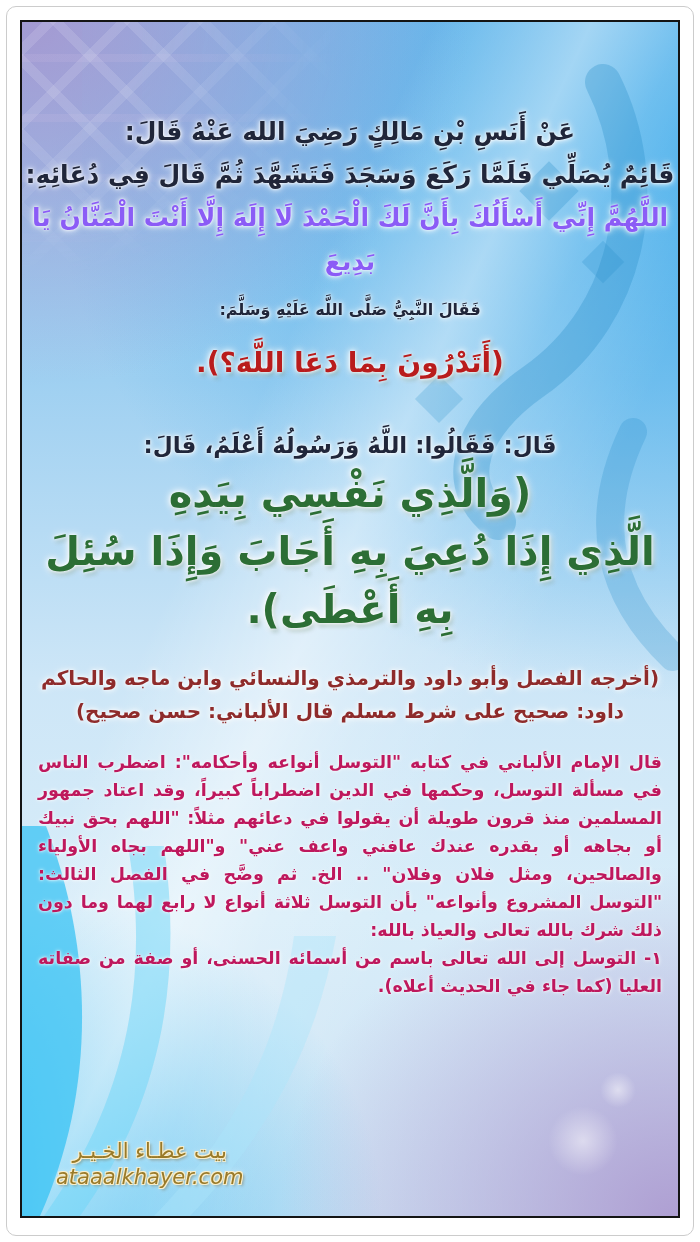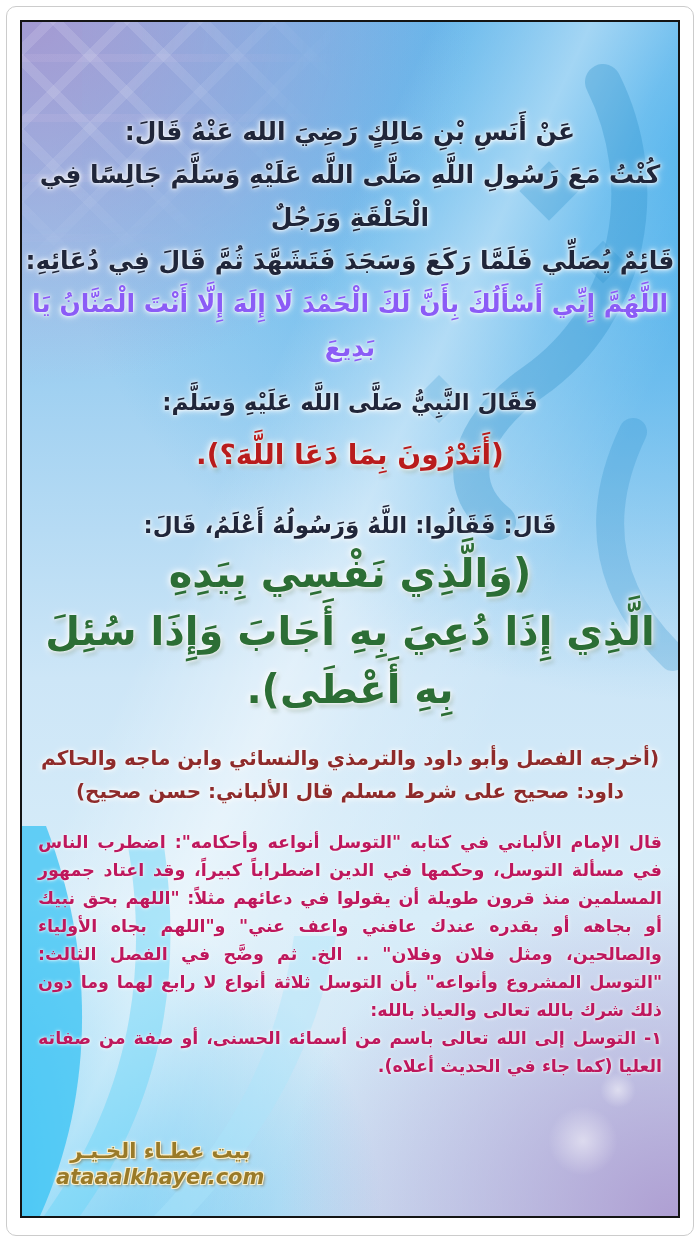--- a/index.html
+++ b/index.html
@@ -41,41 +41,41 @@
   .swoosh{position:absolute;left:0;bottom:0;width:370px;height:430px;}
   .bokeh1,.bokeh2{position:absolute;border-radius:50%;
     background:radial-gradient(circle, rgba(255,255,255,.5), rgba(255,255,255,0) 70%);}
   .bokeh1{right:60px;bottom:40px;width:70px;height:70px;}
   .bokeh2{right:42px;bottom:108px;width:36px;height:36px;}
   
   .txt{position:relative;text-align:center;font-weight:bold;}
   .glow{text-shadow:0 0 5px rgba(255,255,255,.95),0 0 2px rgba(255,255,255,.95),0 0 9px rgba(255,255,255,.8);text-align:center;}
   .intro{margin-top:88px;font-size:25px;line-height:43px;color:#20263a;}
   .dua-red{margin-top:0;font-size:25px;line-height:44px;color:#8b5cf6;}
-  .narr1{margin-top:12px;font-size:23px;line-height:40px;color:#20263a;}
+  .narr1{margin-top:6px;font-size:16px;line-height:40px;color:#20263a;}
   .question{
     margin-top:4px;font-size:28px;line-height:58px;color:#b91c1c;
     text-shadow:0 0 6px #fff,0 0 3px #fff,0 0 10px rgba(255,255,255,.85),2px 3px 4px rgba(0,60,30,.35);
   }
-  .narr2{margin-top:22px;font-size:23px;line-height:38px;color:#20263a;}
+  .narr2{margin-top:34px;font-size:23px;line-height:38px;color:#20263a;}
   .answer{
     font-size:40px;line-height:58px;color:#2c6e35;
     text-shadow:0 0 6px #fff,0 0 3px #fff,0 0 10px rgba(255,255,255,.85),2px 3px 4px rgba(0,60,30,.35);
   }
   .attr{margin-top:24px;font-size:20px;line-height:33px;color:#8e2b2b;}
   .body-text{
     margin:20px 16px 0;position:relative;
     font-size:17.5px;line-height:28px;font-weight:bold;color:#be185d;
     text-align:justify;
     text-shadow:0 0 4px rgba(255,255,255,.9),0 0 2px rgba(255,255,255,.9);
   }
   .body-text p{margin:0;}
   .watermark{
     position:absolute;left:34px;bottom:26px;text-align:center;direction:rtl;
-    font-weight:bold;color:#9a7a28;line-height:26px;
+    font-weight:normal;color:#9a7a28;line-height:26px;
     text-shadow:-1px -1px 0 #f8eecb,1px -1px 0 #f8eecb,-1px 1px 0 #f8eecb,1px 1px 0 #f8eecb,2px 2px 3px rgba(80,55,0,.45),0 0 6px rgba(255,255,255,.8);
   }
   .wm-ar{font-size:21px;letter-spacing:1px;}
   .wm-en{font-size:21px;font-style:italic;direction:ltr;}
 </style>
 </head>
 <body>
 
 <div class="frame-outline"></div>
 
@@ -95,21 +95,20 @@
     <path d="M18 430 C 72 310, 74 170, 24 40 L 0 40 L 0 430 Z" fill="rgba(47,193,244,.70)"></path>
     <path d="M58 430 C 136 322, 162 200, 142 60 L 106 60 C 130 200, 100 322, 22 430 Z" fill="rgba(110,214,248,.50)"></path>
     <path d="M168 430 C 246 348, 294 262, 314 150 L 272 150 C 256 262, 212 348, 132 430 Z" fill="rgba(172,228,250,.42)"></path>
   </svg>
 
   <div class="bokeh1"></div>
   <div class="bokeh2"></div>
 
   <div class="txt intro glow">
     <div>عَنْ أَنَسِ بْنِ مَالِكٍ رَضِيَ الله عَنْهُ قَالَ:</div>
-    <div>كُنْتُ مَعَ رَسُولِ اللَّهِ صَلَّى اللَّه عَلَيْهِ وَسَلَّمَ جَالِسًا فِي الْحَلْقَةِ وَرَجُلٌ</div>
     <div>قَائِمٌ يُصَلِّي فَلَمَّا رَكَعَ وَسَجَدَ فَتَشَهَّدَ ثُمَّ قَالَ فِي دُعَائِهِ:</div>
   </div>
 
   <div class="txt dua-red glow">
     <div>اللَّهُمَّ إِنِّي أَسْأَلُكَ بِأَنَّ لَكَ الْحَمْدَ لَا إِلَهَ إِلَّا أَنْتَ الْمَنَّانُ يَا بَدِيعَ</div>
   </div>
 
   <div class="txt narr1 glow">فَقَالَ النَّبِيُّ صَلَّى اللَّه عَلَيْهِ وَسَلَّمَ:</div>
 
   <div class="txt question">(أَتَدْرُونَ بِمَا دَعَا اللَّهَ؟).</div>

